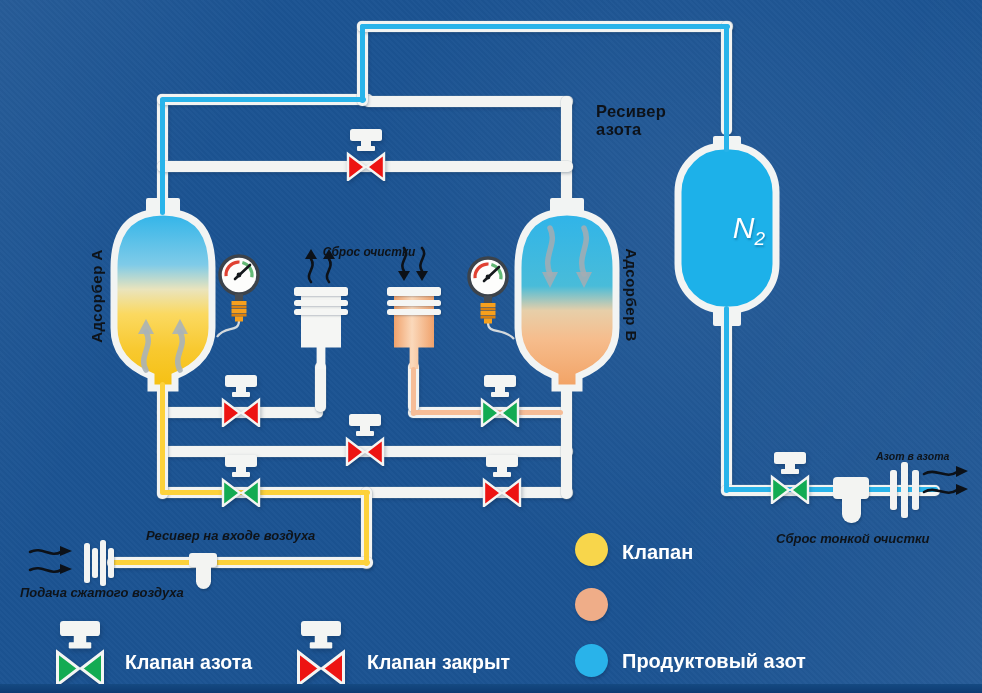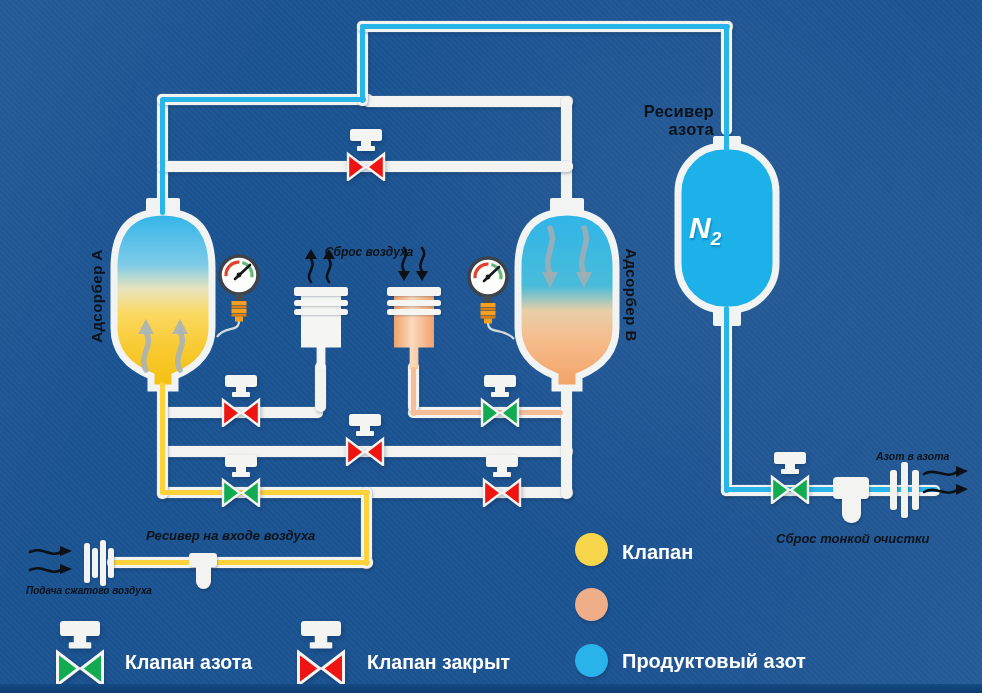--- a/index.html
+++ b/index.html
@@ -24,21 +24,21 @@
   .lbl-light{position:absolute;color:#ffffff;white-space:nowrap;font-weight:700;}
   .vlabel{position:absolute;color:#0e1319;font-weight:700;font-size:15px;letter-spacing:.5px;white-space:nowrap;}
   .flow-dot{position:absolute;width:33px;height:33px;border-radius:50%;box-shadow:1px 2px 3px rgba(8,30,60,.25);}
   .bar{position:absolute;background:#f3f4f2;border-radius:2.5px;box-shadow:1px 1px 2px rgba(8,30,60,.25);}
   .blk{position:absolute;background:#f3f4f2;box-shadow:1px 2px 2px rgba(8,30,60,.25);}
   .muff-bar{position:absolute;left:0;width:54px;background:#f5f6f4;border-radius:2.5px;box-shadow:1px 1px 2px rgba(8,30,60,.25);}
   .muff-col{position:absolute;left:7px;top:5px;width:40px;height:77px;
     clip-path:polygon(0 0,100% 0,100% 72%,61% 72%,61% 100%,39% 100%,39% 72%,0 72%);}
   .bottom-strip{position:absolute;left:0;right:0;bottom:0;height:9px;
     background:linear-gradient(#154a82,#0d3b72);}
-  .n2{position:absolute;color:#fff;font-style:italic;font-weight:700;font-size:30px;text-align:left;
+  .n2{position:absolute;color:#fff;font-style:italic;font-weight:400;font-size:30px;text-align:right;
       text-shadow:1px 2px 2px rgba(10,60,100,.35);}
   .n2 sub{font-size:19px;}
 </style>
 </head>
 <body>
 
 <div id="stage">
 
   <div class="pw" style="left:157px;top:94px;width:11px;height:121px"></div>
   <div class="pw" style="left:157px;top:94px;width:216px;height:11px"></div>
@@ -272,29 +272,29 @@
   </svg>
   <svg class="abs" style="left:922px;top:462px" width="56" height="42" viewBox="0 0 56 42">
     <g stroke="#0c1118" stroke-width="2.6" fill="none" stroke-linecap="round">
       <path d="M2 12 C14 5 24 18 35 10"></path>
         <path d="M2 30 C14 23 24 36 35 28"></path>
     </g>
     <polygon points="46,9 34,4 34,15" fill="#0c1118"></polygon>
       <polygon points="46,27 34,22 34,33" fill="#0c1118"></polygon>
   </svg>
 
-  <div class="abs" style="left:596px;top:102px;width:118px;text-align:right;color:#0d1219;font-weight:700;font-size:16.5px;line-height:1.1;letter-spacing:.3px">
+  <div class="abs" style="left:596px;top:102px;width:118px;text-align:left;color:#0d1219;font-weight:700;font-size:16.5px;line-height:1.1;letter-spacing:.3px">
     <div>Ресивер</div>
     <div>азота</div>
   </div>
   <div class="vlabel" style="left:96px;top:296px;transform:translate(-50%,-50%) rotate(-90deg)">Адсорбер А</div>
   <div class="vlabel" style="left:631px;top:295px;transform:translate(-50%,-50%) rotate(90deg)">Адсорбер В</div>
-  <div class="lbl it" style="left:369px;top:252px;transform:translate(-50%,-50%);font-weight:700;font-size:12px">Сброс воздуха</div>
+  <div class="lbl it" style="left:369px;top:252px;transform:translate(-50%,-50%);font-weight:700;font-size:12px">Сброс очистки</div>
   <div class="lbl it" style="left:146px;top:528px;font-weight:600;font-size:13px">Ресивер на входе воздуха</div>
-  <div class="lbl it" style="left:26px;top:585px;font-weight:700;font-size:10px">Подача сжатого воздуха</div>
+  <div class="lbl it" style="left:20px;top:585px;font-weight:700;font-size:13px">Подача сжатого воздуха</div>
   <div class="lbl it" style="left:876px;top:450px;font-weight:700;font-size:10.5px">Азот в азота</div>
   <div class="lbl it" style="left:776px;top:531px;font-weight:600;font-size:13px">Сброс тонкой очистки</div>
 
   <div class="valve valve-lg" style="left: 55px; top: 621px; color: rgb(19, 171, 82);">
   <svg width="40" height="52" viewBox="0 0 40 52">
     <rect x="4" y="0" width="32" height="12" rx="2.5" fill="#f4f5f3"></rect>
     <rect x="15" y="12" width="10" height="7" fill="#f4f5f3"></rect>
     <rect x="11" y="17" width="18" height="5" rx="1" fill="#f4f5f3"></rect>
     <polygon points="2,25 19,38 2,51" fill="currentColor" stroke="#f4f5f3" stroke-width="2.4"></polygon>
     <polygon points="38,25 21,38 38,51" fill="currentColor" stroke="#f4f5f3" stroke-width="2.4"></polygon>

